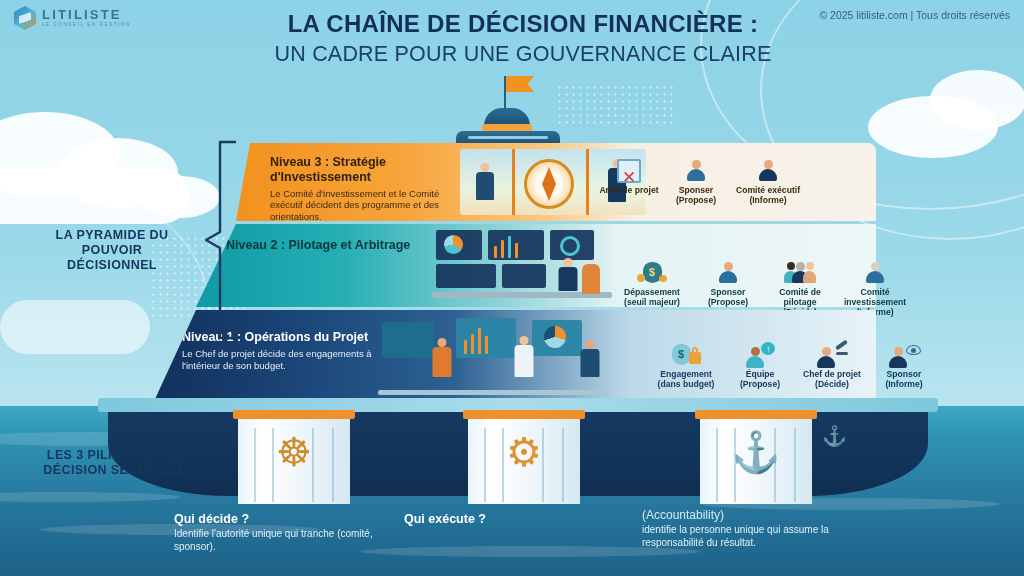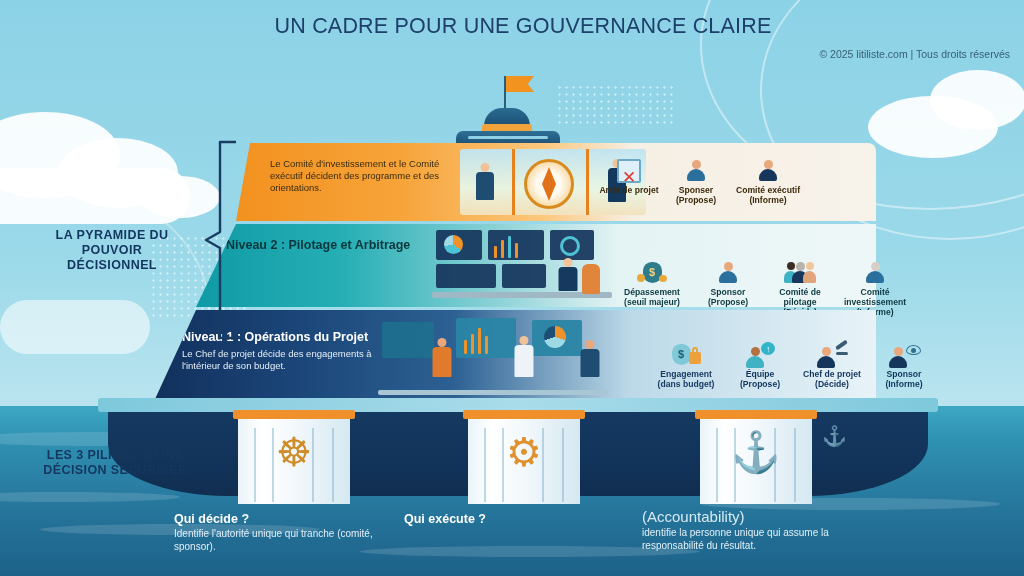--- a/index.html
+++ b/index.html
@@ -37,21 +37,21 @@
     content:""; position:absolute; left:5px; top:6px; width:12px;height:12px;
     background:#ffffff; opacity:.75; border-radius:2px;
     clip-path: polygon(0 35%,100% 0,100% 65%,0 100%);
   }
   #logo .wordmark { line-height:1; }
   #logo .wm-main { font-size:13px; letter-spacing:2.2px; color:#3f6f92; font-weight:700; }
   #logo .wm-sub  { font-size:4.5px; letter-spacing:1.6px; color:#4f8aa8; margin-top:2px; }
 
   #copyright {
     position:absolute; right:14px; top:9px;
-    font-size:10.5px; color:#2a4a63; opacity:.85;margin-top:39px;
+    font-size:10.5px; color:#2a4a63; opacity:.85;
   }
 
   #title-wrap { position:absolute; left:250px; top:10px; width:546px; text-align:center; }
   #title-main {
     font-size:24px; font-weight:700; color:#12305a; letter-spacing:.3px; line-height:1.15;
     white-space:nowrap;
   }
   #title-sub {
     font-size:21.5px; font-weight:400; color:#1d3f6a; letter-spacing:.2px;
     margin-top:4px; white-space:nowrap;
@@ -168,21 +168,21 @@
   .pillar .icon {
     position:absolute; left:0; top:14px; width:112px; text-align:center;
     font-size:40px; line-height:1;
   }
   #pillar1 { left:238px; }
   #pillar2 { left:468px; }
   #pillar3 { left:700px; }
 
   .pillar-cap-text { position:absolute; width:240px; }
   .pillar-cap-text .pt { font-size:12.5px; font-weight:700; color:#ffffff; }
-  .pillar-cap-text .psub { font-size:15px; color:#d6eaf3; }
+  .pillar-cap-text .psub { font-size:12px; color:#d6eaf3; }
   .pillar-cap-text .pd { font-size:10px; color:#e2f0f7; line-height:1.25; margin-top:2px; }
   #cap1 { left:174px; top:512px; }
   #cap2 { left:404px; top:512px; }
   #cap3 { left:642px; top:508px; }
 
   #anchor-mark {
     position:absolute; left:822px; top:424px; font-size:20px; color:#6fb6d4; opacity:.75;
   }
 </style>
 </head>
@@ -197,24 +197,32 @@
   <div class="dotgrid" style="left:556px;top:84px;width:118px;height:44px;"></div>
 
   <div class="cloud" style="left:-30px;top:112px;width:150px;height:86px;"></div>
   <div class="cloud" style="left:58px;top:138px;width:120px;height:70px;"></div>
   <div class="cloud" style="left:-40px;top:168px;width:230px;height:56px;border-radius:28px;"></div>
   <div class="cloud" style="left:140px;top:176px;width:80px;height:42px;"></div>
   <div class="cloud" style="left:868px;top:96px;width:130px;height:62px;"></div>
   <div class="cloud" style="left:930px;top:70px;width:96px;height:60px;"></div>
   <div class="cloud" style="left:0;top:300px;width:150px;height:54px;border-radius:27px;opacity:.55;"></div>
 
+  <div id="logo">
+    <span class="hex"></span>
+    <span class="wordmark">
+      <div class="wm-main">LITILISTE</div>
+      <div class="wm-sub">LE CONSEIL EN GESTION</div>
+    </span>
+  </div>
 
   <div id="copyright">© 2025 litiliste.com | Tous droits réservés</div>
 
   <div id="title-wrap">
+    <div id="title-main">LA CHAÎNE DE DÉCISION FINANCIÈRE :</div>
     <div id="title-sub">UN CADRE POUR UNE GOUVERNANCE CLAIRE</div>
   </div>
 
   <div style="position:absolute;left:504px;top:76px;width:2px;height:34px;background:#2a5d7a;"></div>
   <div style="position:absolute;left:506px;top:76px;width:28px;height:16px;background:#f2921f;clip-path:polygon(0 0,100% 0,78% 50%,100% 100%,0 100%);"></div>
   <div style="position:absolute;left:484px;top:108px;width:46px;height:18px;background:linear-gradient(180deg,#2b6c92,#1d4f74);border-radius:22px 22px 0 0;"></div>
   <div style="position:absolute;left:482px;top:124px;width:50px;height:9px;background:#f2a33c;border-radius:3px;"></div>
   <div style="position:absolute;left:456px;top:131px;width:104px;height:14px;background:linear-gradient(180deg,#2d6f96,#1f5075);border-radius:7px 7px 2px 2px;"></div>
   <div style="position:absolute;left:468px;top:136px;width:80px;height:3px;background:#8fd0e4;border-radius:2px;"></div>
 
@@ -228,20 +236,21 @@
       <div class="person" style="left:20px;top:20px;width:22px;height:50px;">
         <span class="head" style="width:9px;height:9px;top:0;background:#f0c29a;"></span>
         <span class="body" style="width:18px;height:28px;top:9px;background:#1f4d72;"></span>
       </div>
       <div class="person" style="left:152px;top:16px;width:22px;height:56px;">
         <span class="head" style="width:9px;height:9px;top:0;background:#f0c29a;"></span>
         <span class="body" style="width:18px;height:34px;top:9px;background:#14395e;"></span>
       </div>
     </div>
     <div class="tier-text" id="t3text">
+      <div class="tier-h">Niveau 3 : Stratégie d'Investissement</div>
       <div class="tier-p">Le Comité d'investissement et le Comité exécutif décident des programme et des orientations.</div>
     </div>
   </div>
 
   <div class="chips" id="chips3">
     <div class="chip first">
       <div class="glyph">
         <span style="display:inline-block;width:24px;height:24px;background:#dff0fb;border:2px solid #6aa9c9;border-radius:2px;position:relative;">
           <span style="position:absolute;left:3px;top:8px;font-size:17px;color:#e03b2f;line-height:1;">✕</span>
         </span>

